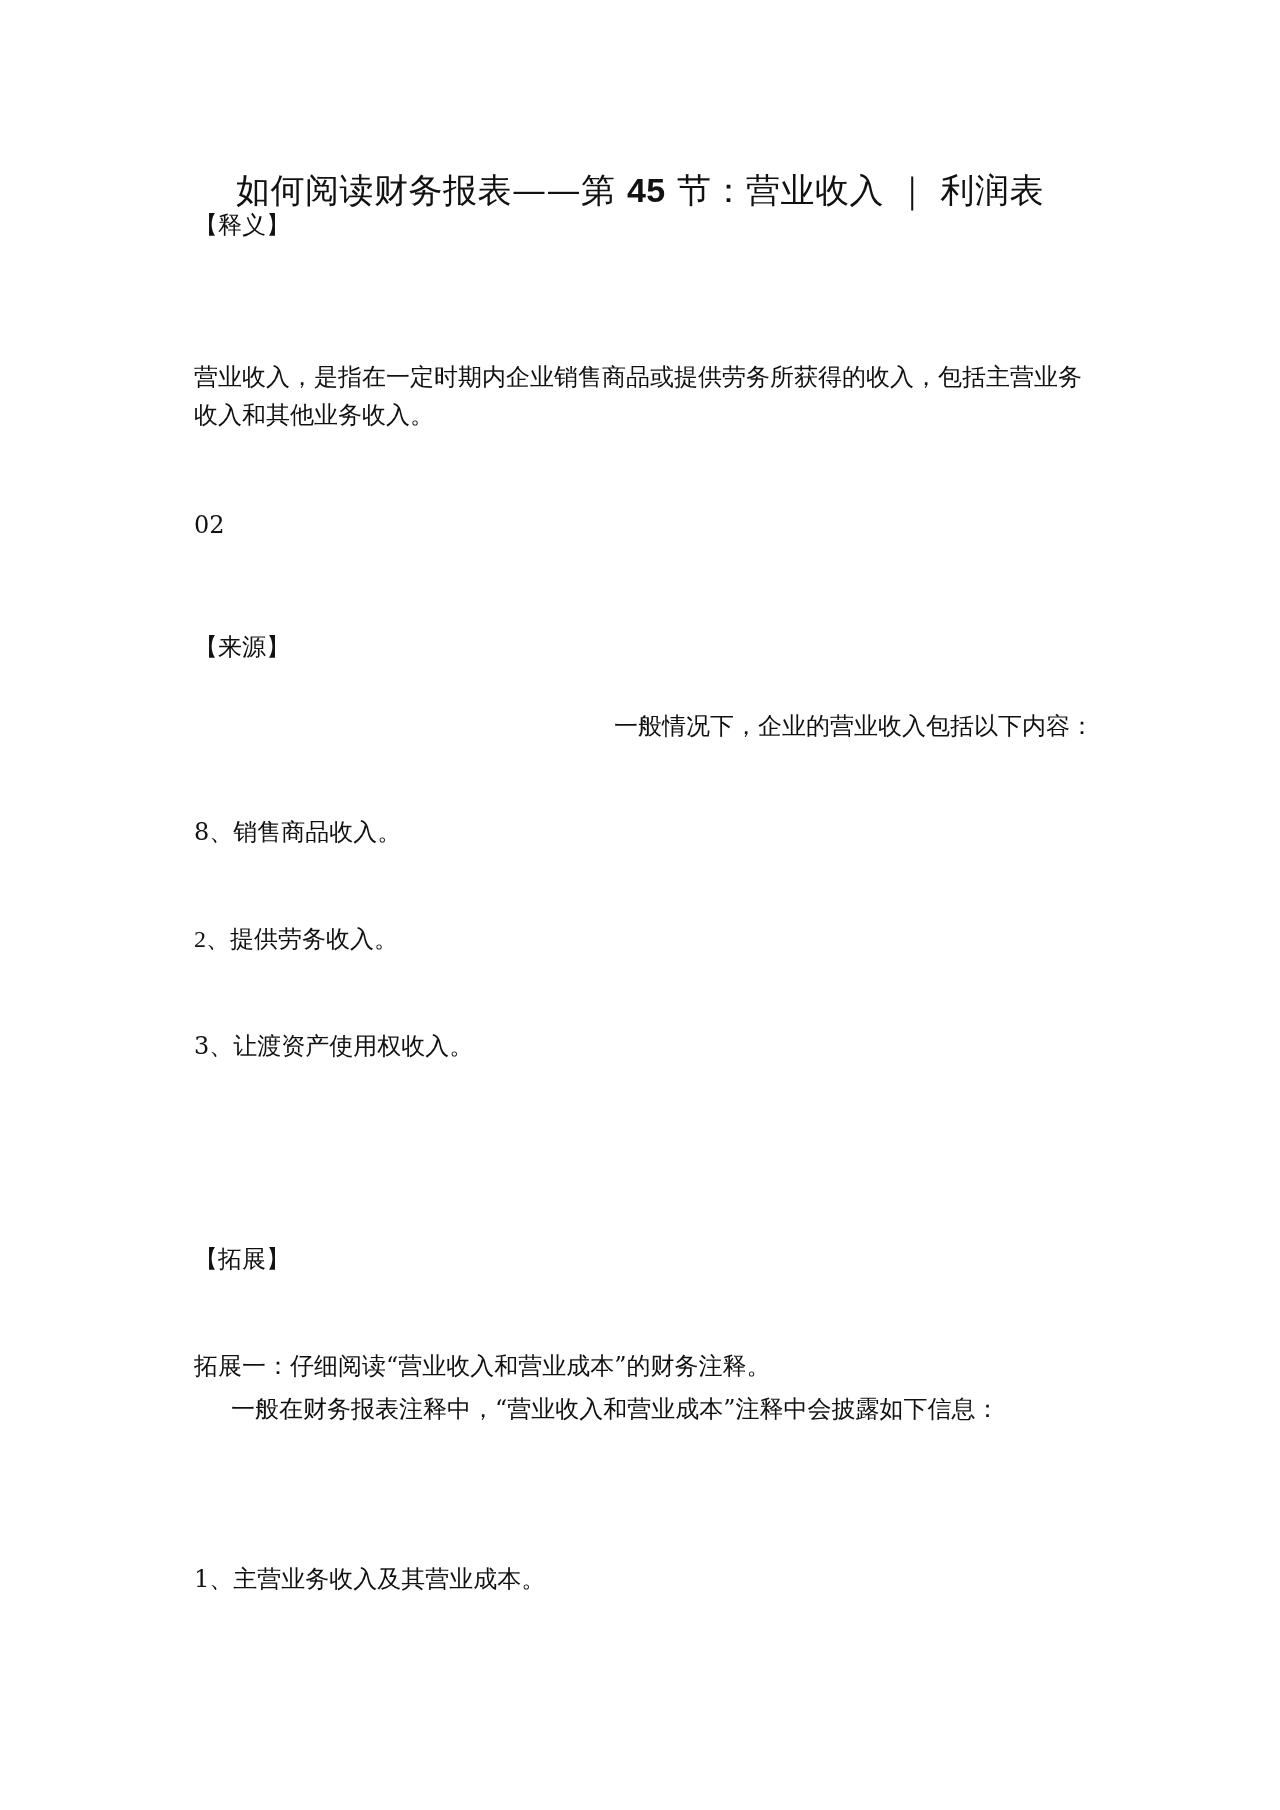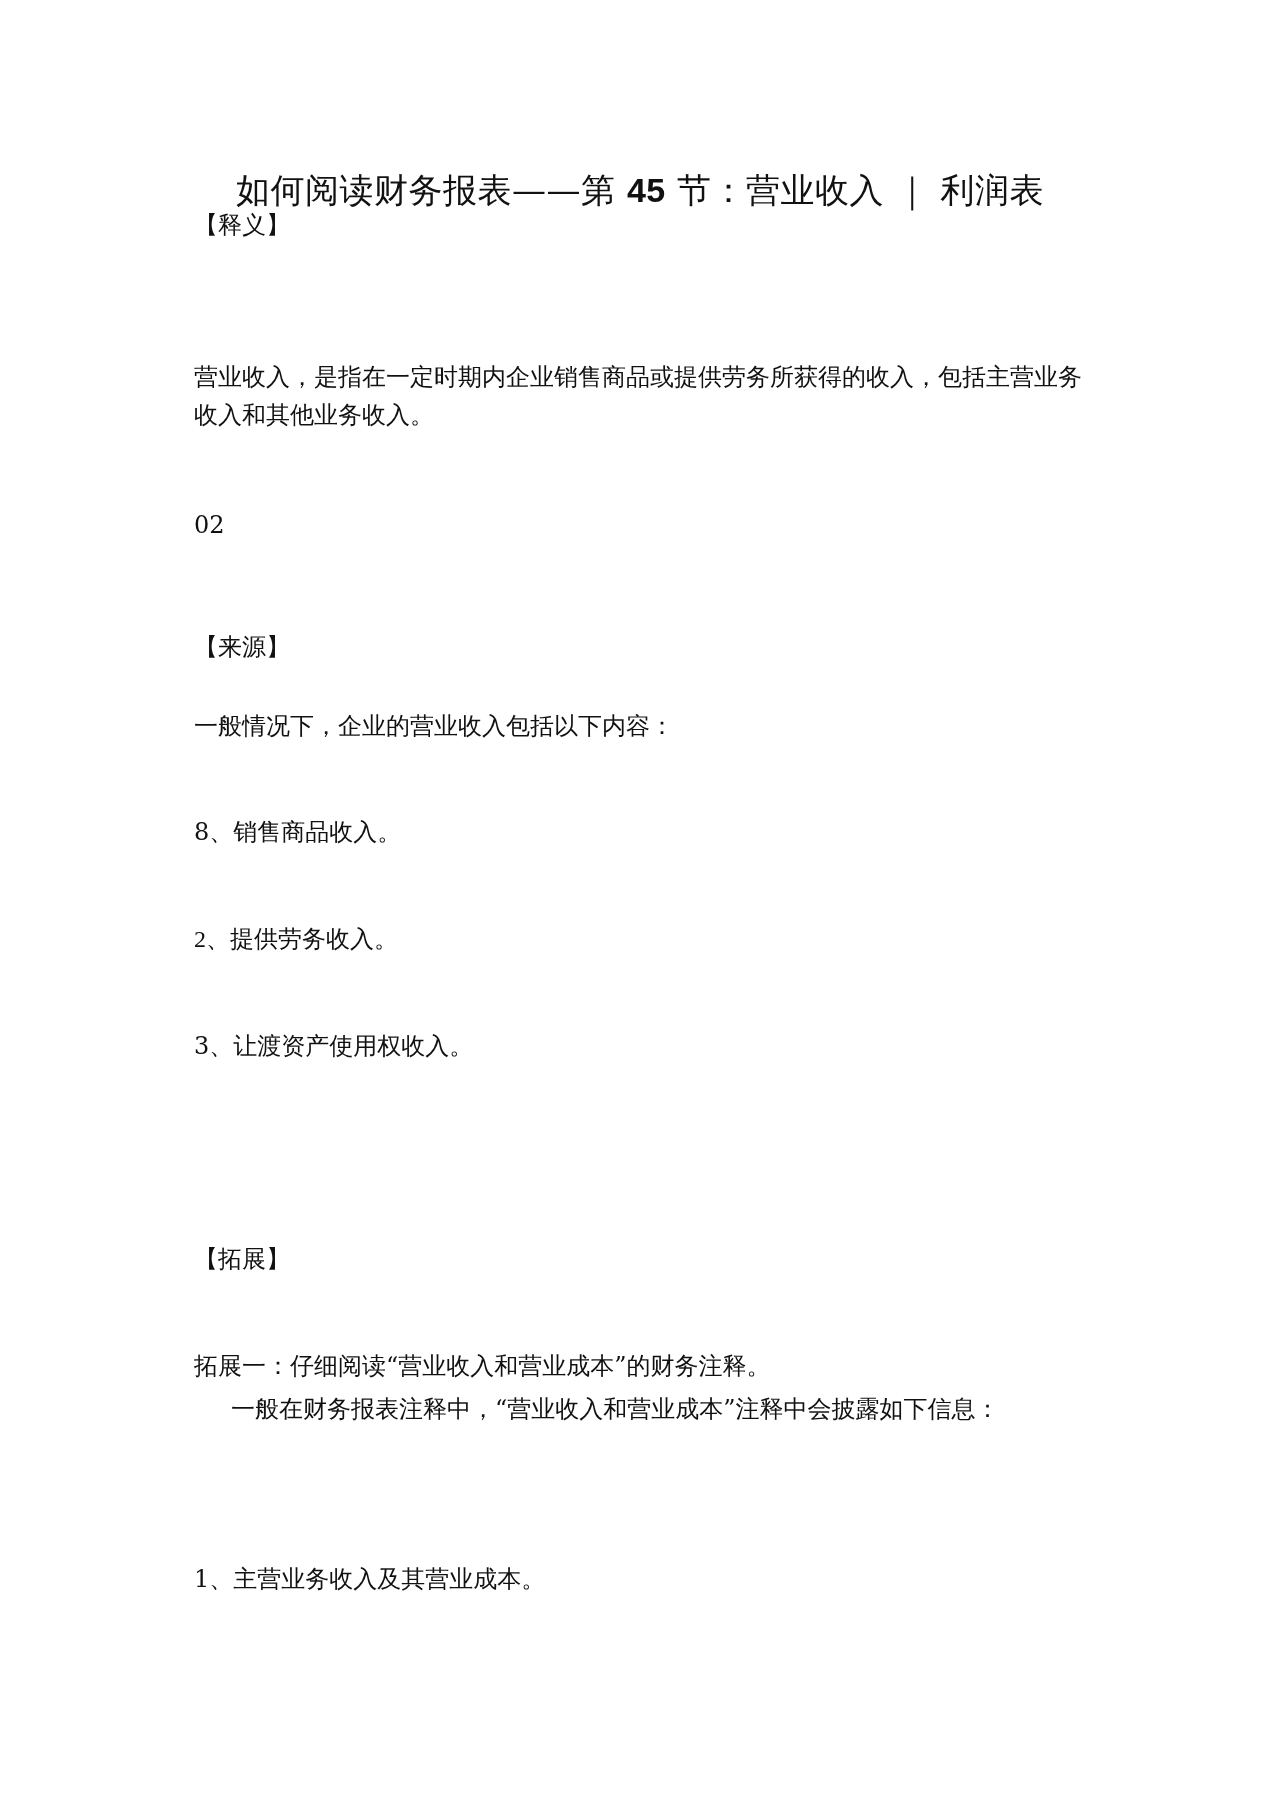--- a/index.html
+++ b/index.html
@@ -24,21 +24,21 @@
 
 <div class="page">
   <div class="title">
     <span>如何阅读财务报表——第 </span><span class="num">45</span><span> 节：营业收入 ｜ 利润表</span>
   </div>
 
   <div class="p" style="top:206px;">【释义】</div>
   <div class="p" style="top:346px;margin-top:12px;">营业收入，是指在一定时期内企业销售商品或提供劳务所获得的收入，包括主营业务收入和其他业务收入。</div>
   <div class="p latin" style="top:494px;margin-top:12px;">02</div>
   <div class="p" style="top:628px;">【来源】</div>
-  <div class="p" style="top:707px;">一般情况下，企业的营业收入包括以下内容：</div>
+  <div class="p" style="top:707px;text-align:right;">一般情况下，企业的营业收入包括以下内容：</div>
   <div class="p" style="top:813px;">8、销售商品收入。</div>
   <div class="p" style="top:920px;font-family:Liberation Serif, serif;">2、提供劳务收入。</div>
   <div class="p" style="top:1027px;">3、让渡资产使用权收入。</div>
   <div class="p" style="top:1240px;">【拓展】</div>
   <div class="p" style="top:1347px;">拓展一：仔细阅读“营业收入和营业成本”的财务注释。</div>
   <div class="p" style="top:1390px;margin-left:37px;">一般在财务报表注释中，“营业收入和营业成本”注释中会披露如下信息：</div>
   <div class="p" style="top:1560px;">1、主营业务收入及其营业成本。</div>
 </div>
 
 </body></html>

